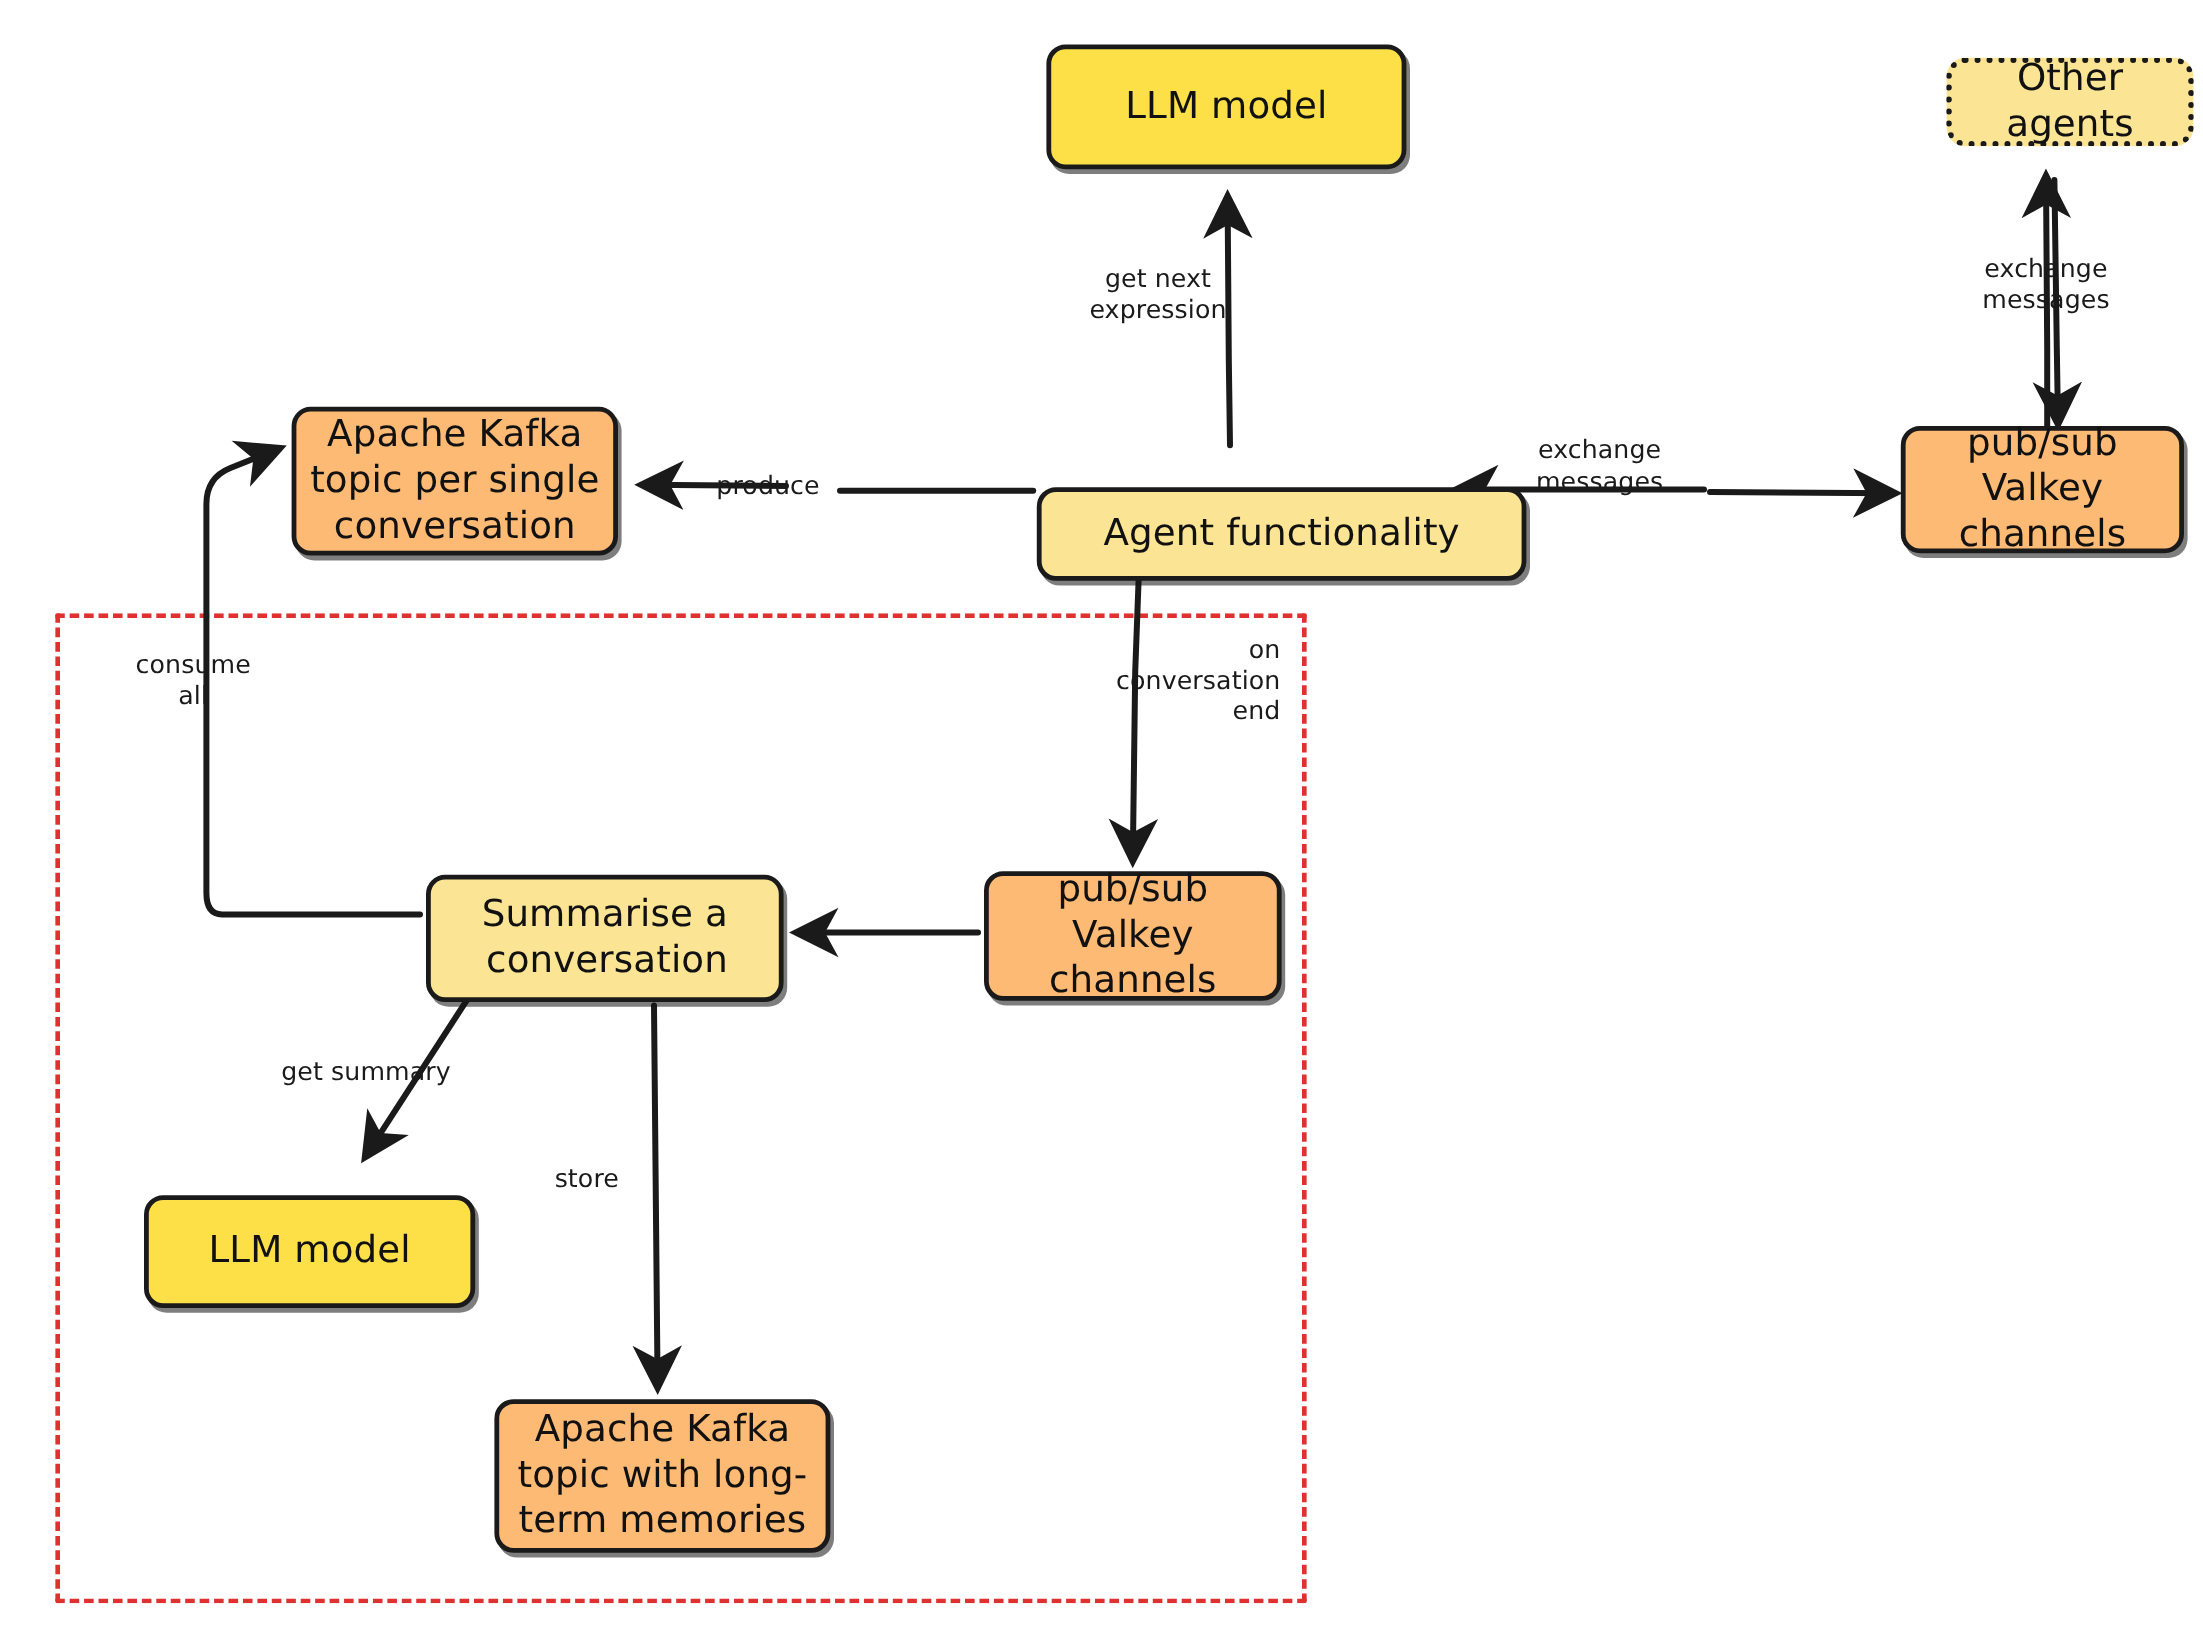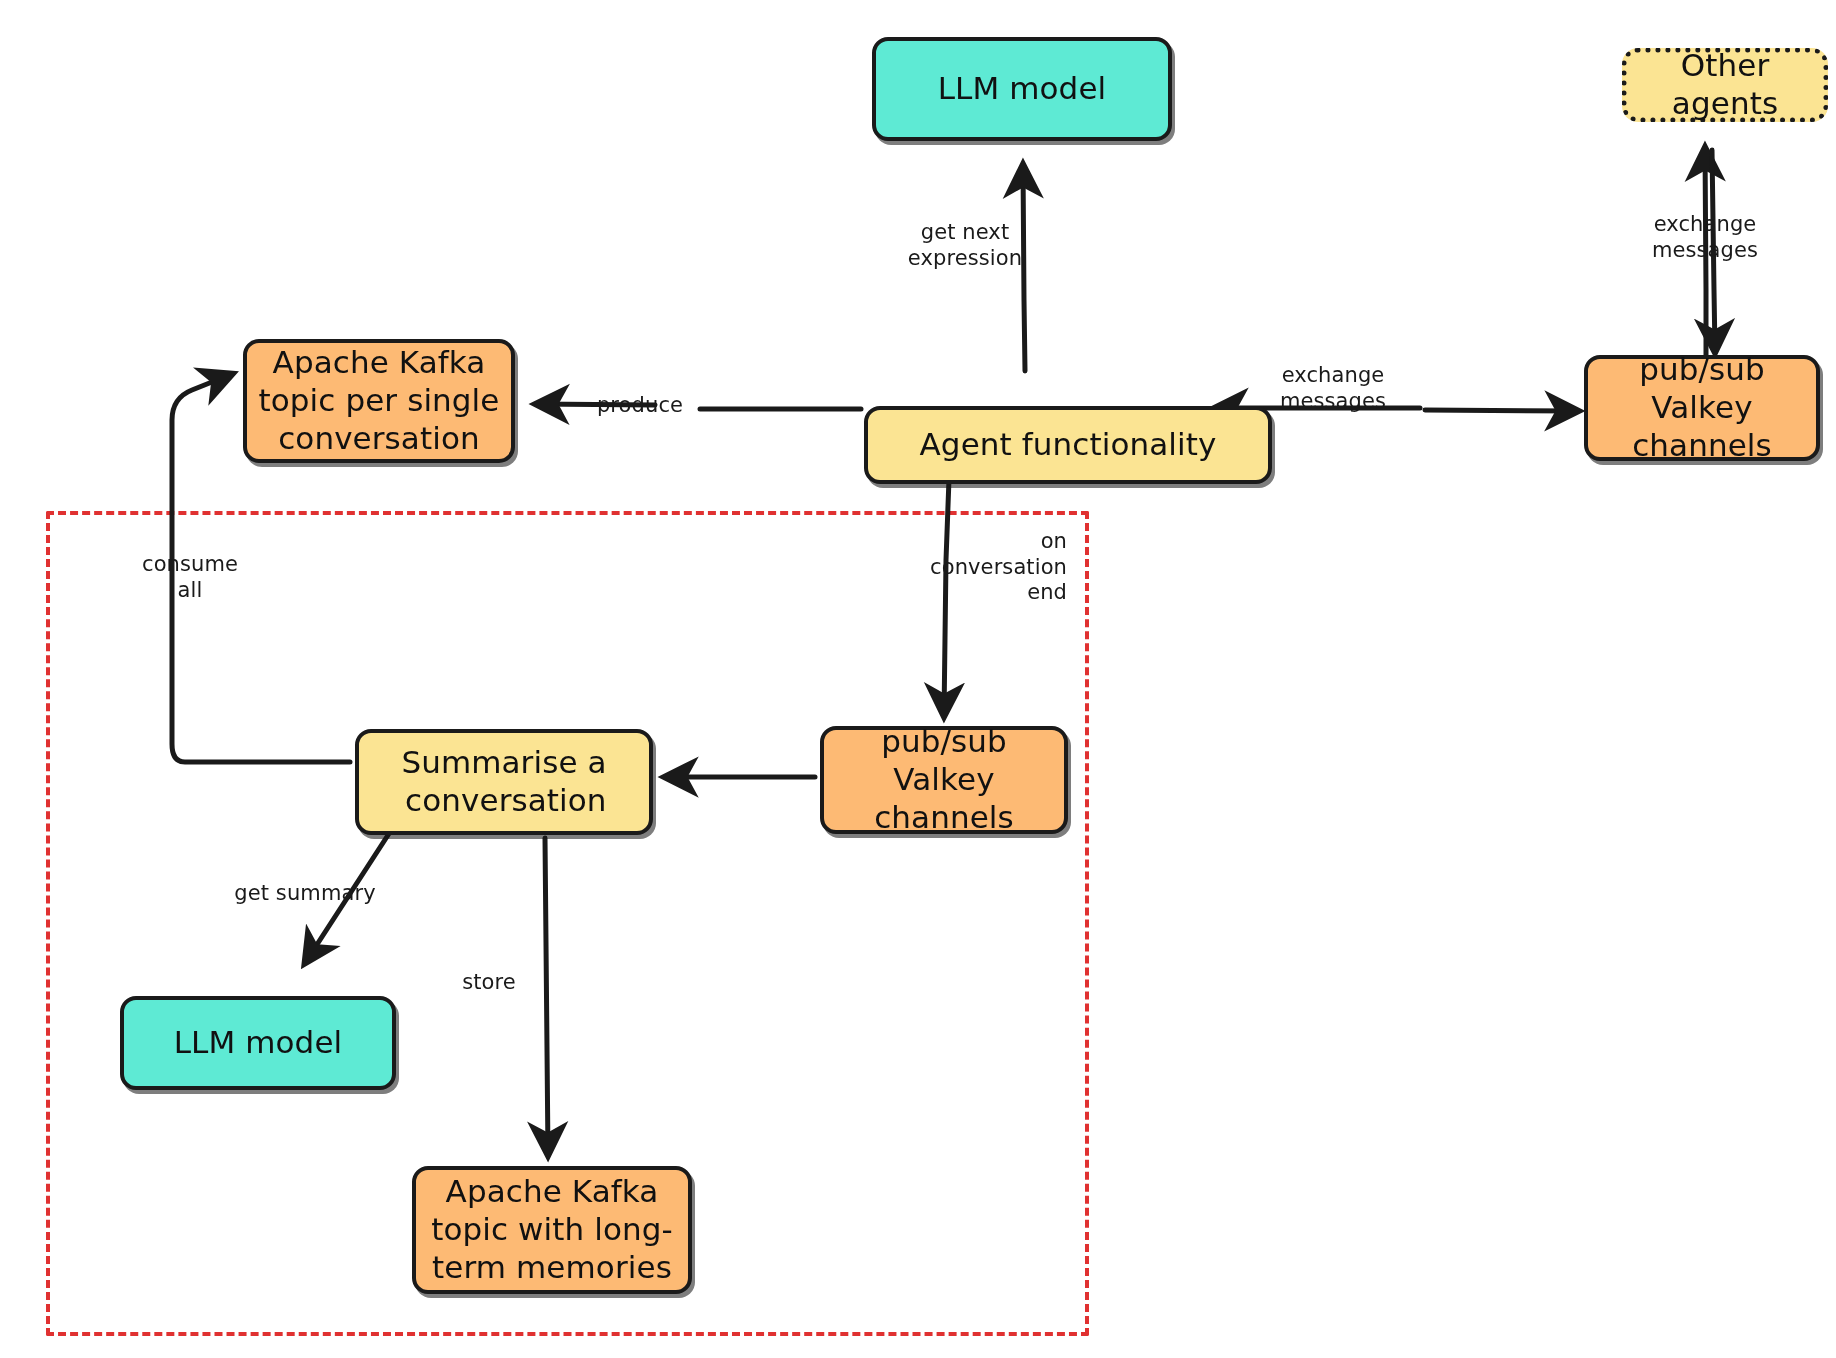--- a/index.html
+++ b/index.html
@@ -34,21 +34,21 @@
     text-align: center;
     border: 4px solid #1a1a1a;
     border-radius: 16px;
     color: #111111;
     font-size: 31px;
     line-height: 1.22;
     letter-spacing: 0.1px;
     padding: 6px 10px;
     box-shadow: 3px 4px 0px rgba(20,20,20,0.55);
   }
-  .node.green { background: #5eead4; }
+  .node.green { background: #fde047; }
   .node.blue  { background: #fdba74; }
   .node.yellow{ background: #fbe493; }
   .node.dotted {
     border-style: dotted;
     border-width: 5px;
     box-shadow: none;
     margin-left: 17px;
   }
   .edge-label {
     position: absolute;
@@ -142,21 +142,21 @@
       </div>
     </div>
   <div id="label-layer">
       <div class="edge-label" style="left: 845px; top: 220px; width: 240px;">get next
 expression</div>
       <div class="edge-label" style="left: 1585px; top: 212px; width: 240px;">exchange
 messages</div>
       <div class="edge-label" style="left: 520px; top: 393px; width: 240px;">produce</div>
       <div class="edge-label" style="left: 1213px; top: 363px; width: 240px;">exchange
 messages</div>
-      <div class="edge-label" style="left: 70px; top: 542px; width: 240px; margin-top: 10px;">consume
+      <div class="edge-label" style="left: 41px; top: 542px; width: 240px;">consume
 all</div>
       <div class="edge-label" style="left: 827px; top: 529px; width: 240px; text-align: right;">on
 conversation
 end</div>
       <div class="edge-label" style="left: 155px; top: 881px; width: 300px;">get summary</div>
       <div class="edge-label" style="left: 429px; top: 970px; width: 120px;">store</div>
     </div>
 
 </div>
 

